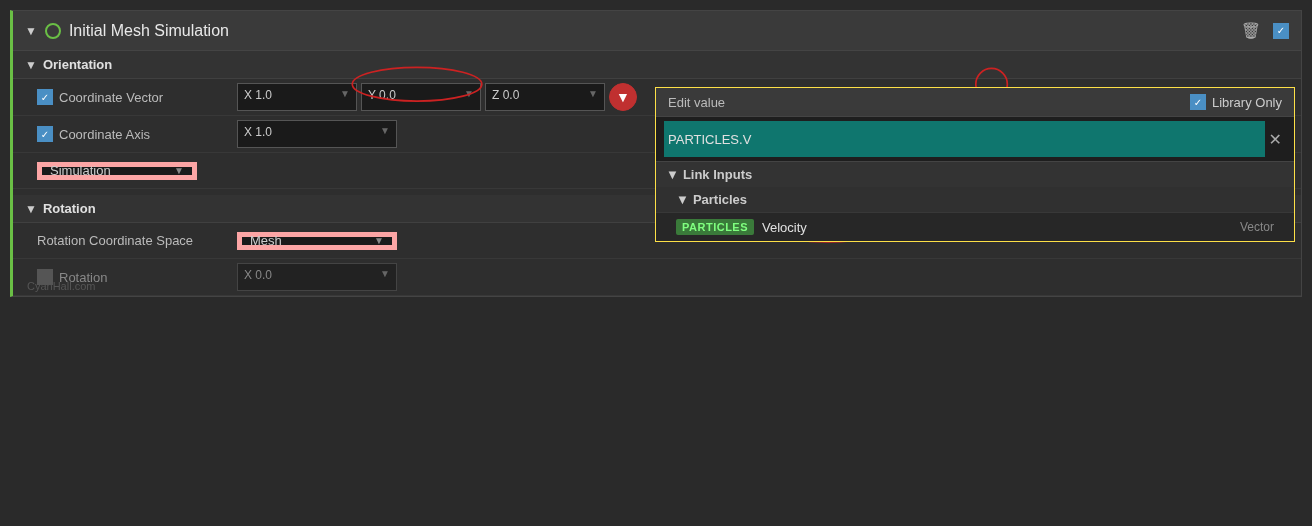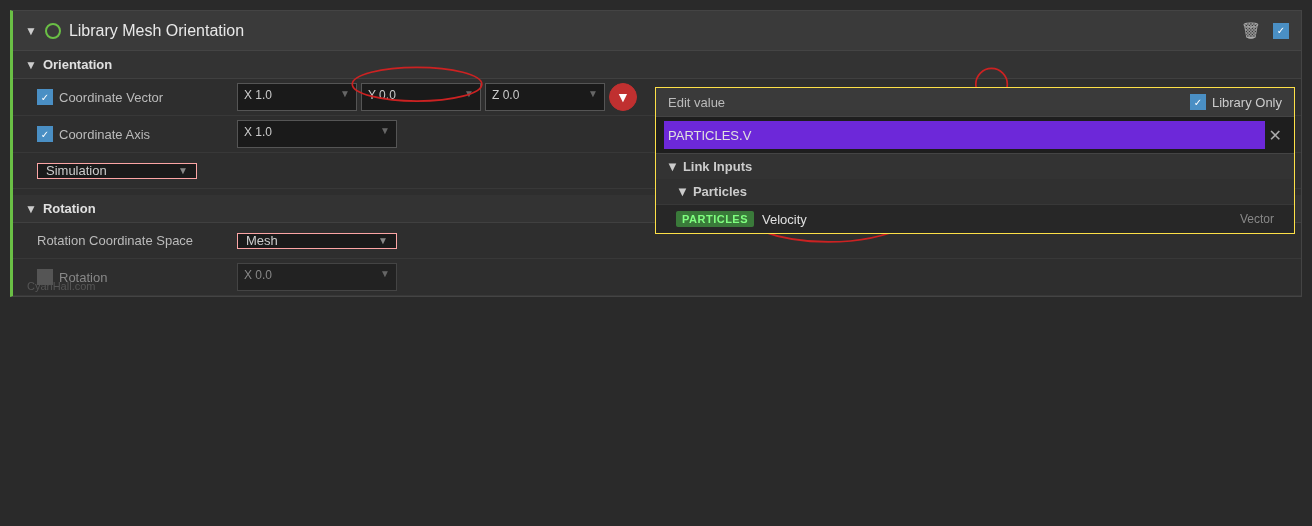--- a/index.html
+++ b/index.html
@@ -131,21 +131,21 @@
       flex: 1;
     }
 
     .vector-arrow {
       color: #666;
       font-size: 10px;
     }
 
     .dropdown-field {
       background: #1a1a1a;
-      border: 1px solid #fca5a5;
+      border: 5px solid #fca5a5;
       color: #ccc;
       padding: 4px 8px;
       display: flex;
       align-items: center;
       justify-content: space-between;
       min-width: 160px;
       height: 16px;
       cursor: pointer;
     }
 
@@ -205,28 +205,28 @@
 
     .search-row {
       background: #1e1e1e;
       padding: 4px 8px;
       display: flex;
       align-items: center;
       border-bottom: 1px solid #444;
     }
 
     .search-input {
-      background: #6d28d9;
+      background: #0f766e;
       border: none;
       color: #e0e0e0;
       font-size: 13px;
       flex: 1;
       outline: none;
       padding: 4px;
-      height: 28px;
+      height: 36px;
     }
 
     .clear-btn {
       color: #aaa;
       cursor: pointer;
       font-size: 16px;
       padding: 0 4px;
     }
 
     .dropdown-list {
@@ -330,21 +330,21 @@
   </style>
 </head>
 <body>
 
 <div class="main-panel" style="position:relative;">
 
   <div class="panel-header">
     <div class="panel-header-left">
       <span class="collapse-arrow">▼</span>
       <span class="header-icon-circle"></span>
-      <span class="panel-title">Library Mesh Orientation</span>
+      <span class="panel-title">Initial Mesh Simulation</span>
     </div>
     <div class="panel-header-right">
       <button class="icon-btn">🗑</button>
       <div class="checked-checkbox">✓</div>
     </div>
   </div>
 
   <div class="section-header">
     <span class="collapse-arrow">▼</span>
     <span class="section-title">Orientation</span>

